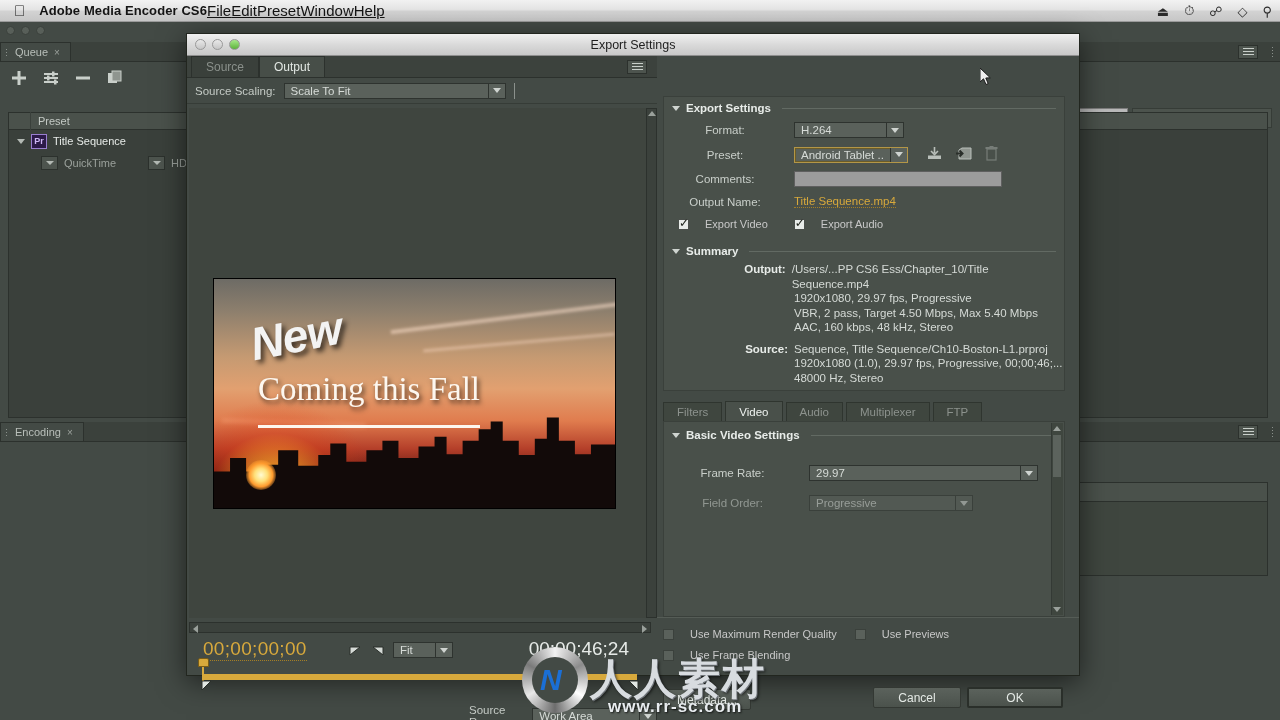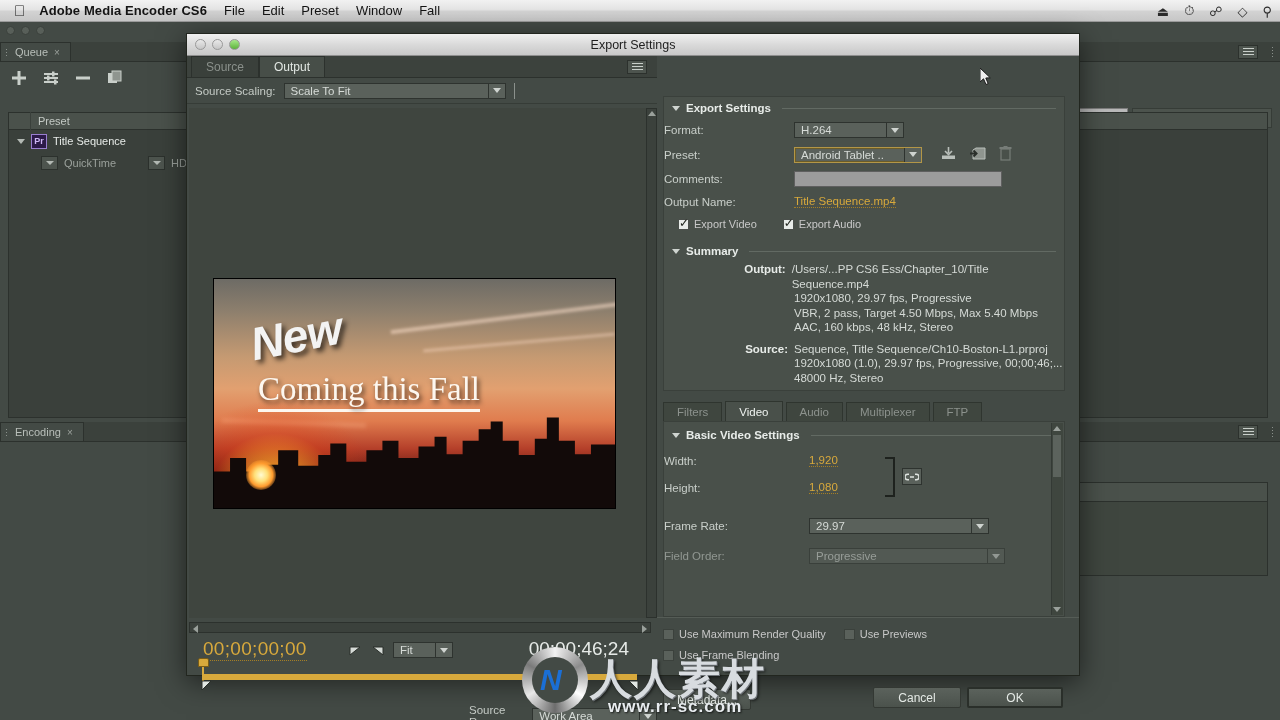--- a/index.html
+++ b/index.html
@@ -17,21 +17,21 @@
   
   .macbar {
     position: absolute; left:0; top:0; width:1280px; height:22px;
     background: linear-gradient(to bottom,#f2f2f2 0%,#e3e3e3 48%,#d3d3d3 52%,#c6c6c6 100%);
     border-bottom: 1px solid #9a9a9a;
     display:flex; align-items:center;
     color:#141414;
   }
   .apple-logo { margin-left:14px; font-size:15px; line-height:1; color:#1c1c1c; }
   .macbar .appname { margin-left:14px; font-weight:bold; font-size:13px; letter-spacing:.1px;}
-  .macbar .mitem { margin-left:17px; font-size:13px; }
+  .macbar .mitem { font-size:15px;text-decoration:underline; }
   .macbar .right { position:absolute; right:8px; top:0; height:22px; display:flex; align-items:center; gap:15px; }
   .macbar .right span { font-size:13px; color:#2b2b2b; }
 
   
   .app {
     position:absolute; left:0; top:22px; width:1280px; height:698px;
     background:#434a45;
   }
 
   
@@ -176,21 +176,21 @@
     position:absolute; left:9%; top:13%;
     font-family:"Liberation Sans", sans-serif; font-weight:bold; font-style:italic;
     font-size:46px; color:#f3f3f3; transform:rotate(-11deg);
     text-shadow: 3px 4px 5px rgba(0,0,0,.65);
     letter-spacing:-1px;
   }
   .v-coming {
     position:absolute; left:11%; top:40%;
     font-family:"Liberation Serif", serif; font-size:33px; color:#fdf7ef;
     text-shadow: 2px 3px 5px rgba(0,0,0,.7);
-    border-bottom:3px solid #fdf7ef; padding-bottom:1px;
+    border-bottom:3px solid #fdf7ef; padding-bottom:17px;
   }
   .vscroll-r { position:absolute; right:0px; top:52px; width:11px; height:510px; background:#3b413c; border:1px solid #2c312d;}
 
   .transport { position:absolute; left:0; right:0; top:576px; height:67px; }
   .tc-left { position:absolute; left:16px; top:6px; font-size:19px; color:#d8a93c; letter-spacing:.3px;
              border-bottom:1px dotted #a57f25; font-family:"Liberation Sans",sans-serif; }
   .tc-right { position:absolute; right:28px; top:6px; font-size:19px; color:#e6eae7; }
   .fit-dd { position:absolute; left:206px; top:10px; width:60px; height:16px;}
   .in-mark{ position:absolute; left:162px; top:12px;}
   .out-mark{ position:absolute; left:184px; top:12px;}
@@ -205,25 +205,25 @@
   .settings-card {
     position:absolute; left:6px; top:40px; right:14px; height:295px;
     background:#49504a; border:1px solid #3a403b;
   }
   .group-hdr { display:flex; align-items:center; gap:6px; padding:5px 8px 0 8px; }
   .group-hdr .tri-d { width:0;height:0;border-left:4.5px solid transparent;border-right:4.5px solid transparent;border-top:5px solid #cfd4d0;}
   .group-hdr .gt { font-size:11.5px; font-weight:bold; color:#e8ece9; }
   .group-hdr .rule { flex:1; height:1px; background:#626a63; margin-left:5px; }
 
   .frm-row { display:flex; align-items:center; margin-top:8px; }
-  .frm-row .flabel { width:130px; text-align:left; padding-right:8px; font-size:11.5px; color:#c9cfca;}
+  .frm-row .flabel { width:130px; text-align:center; padding-right:8px; font-size:11.5px; color:#c9cfca;}
   .comments-input { height:16px; background:#9c9c9c; border:1px solid #5f5f5f; }
   .outname { font-size:11.5px; color:#d8a93c; border-bottom:1px dotted #a57f25; }
 
-  .chkrow { display:flex; align-items:center; gap:5px;text-align:center; }
+  .chkrow { display:flex; align-items:center; gap:16px;text-align:center; }
   .chk { width:11px;height:11px;background:#e8ece9;border:1px solid #4a4f4b; position:relative;}
   .chk.on:after { content:"✓"; position:absolute; left:0px; top:-4px; font-size:12px; color:#22261f; line-height:14px;}
   .chk.empty { background:#5a615b; border:1px solid #3b413c; }
 
   .summary { padding:0 0 0 0; }
   .sum-line { display:flex; font-size:11.5px; color:#d5dad6; line-height:14.5px; }
   .sum-key { width:130px; text-align:right; padding-right:6px; font-weight:bold; color:#e7ebe8;}
   .sum-val { }
 
   .opt-tabs { position:absolute; left:6px; top:345px; right:14px; height:20px; display:flex; gap:3px; align-items:flex-end;}
@@ -266,21 +266,21 @@
 
 <div id="root">
 
   <div class="macbar">
     <span class="apple-logo"></span>
     <span class="appname">Adobe Media Encoder CS6</span>
     <span class="mitem">File</span>
     <span class="mitem">Edit</span>
     <span class="mitem">Preset</span>
     <span class="mitem">Window</span>
-    <span class="mitem">Fall</span>
+    <span class="mitem">Help</span>
     <div class="right">
       <span>⏏</span>
       <span>⏱</span>
       <span>☍</span>
       <span>◇</span>
       <span>⚲</span>
     </div>
   </div>
 
   <div class="app">
@@ -510,21 +510,21 @@
             <div class="dd" style="width:110px">
               <span>H.264</span>
               <span class="arrow">
                 <i style="width:0;height:0;border-left:4px solid transparent;border-right:4px solid transparent;border-top:5px solid #cfd4d0;display:block"></i>
               </span>
             </div>
           </div>
 
           <div class="frm-row">
             <span class="flabel">Preset:</span>
-            <div class="dd highlight" style="width:128px">
+            <div class="dd highlight" style="width:114px">
               <span>Android Tablet ..</span>
               <span class="arrow">
                 <i style="width:0;height:0;border-left:4px solid transparent;border-right:4px solid transparent;border-top:5px solid #cfd4d0;display:block"></i>
               </span>
             </div>
             <span style="margin-left:18px">
               <svg width="17" height="15" viewBox="0 0 17 15">
                   <path d="M8.5 1 v6 M5 5 l3.5 3.5 L12 5" stroke="#b9bfba" stroke-width="1.6" fill="none"></path>
                   <rect x="2" y="9.5" width="13" height="3.5" fill="#b9bfba"></rect>
                 </svg>
@@ -611,50 +611,34 @@
           <div class="otab">FTP</div>
         </div>
 
         <div class="video-card">
           <div class="group-hdr" style="padding-top:7px">
             <span class="tri-d"></span>
             <span class="gt">Basic Video Settings</span>
             <span class="rule"></span>
           </div>
 
-          <div style="position:relative;margin-top:13px">
-            <div class="frm-row" style="margin-top:0">
-              <span class="flabel" style="width:145px">Width:</span>
-              <span class="yellow-val">1,920</span>
-            </div>
-            <div class="frm-row" style="margin-top:14px">
-              <span class="flabel" style="width:145px">Height:</span>
-              <span class="yellow-val">1,080</span>
-            </div>
-            <div class="bracket" style="position:absolute;left:221px;top:3px"></div>
-            <div class="link-btn" style="position:absolute;left:238px;top:14px">
-              <svg width="14" height="10" viewBox="0 0 14 10">
-                  <path d="M5 5 h4 M4 2.2 h-1.2 a2.8 2.8 0 0 0 0 5.6 h1.2 M10 2.2 h1.2 a2.8 2.8 0 0 1 0 5.6 h-1.2" stroke="#dfe4e0" stroke-width="1.4" fill="none"></path>
-                </svg>
-            </div>
-          </div>
 
           <div class="frm-row" style="margin-top:24px">
             <span class="flabel" style="width:145px">Frame Rate:</span>
-            <div class="dd" style="width:180px">
+            <div class="dd" style="width:229px">
               <span>29.97</span>
               <span class="arrow">
                 <i style="width:0;height:0;border-left:4px solid transparent;border-right:4px solid transparent;border-top:5px solid #cfd4d0;display:block"></i>
               </span>
             </div>
           </div>
 
           <div class="frm-row" style="margin-top:14px;opacity:.55">
             <span class="flabel" style="width:145px">Field Order:</span>
-            <div class="dd" style="width:196px">
+            <div class="dd" style="width:164px">
               <span>Progressive</span>
               <span class="arrow">
                 <i style="width:0;height:0;border-left:4px solid transparent;border-right:4px solid transparent;border-top:5px solid #cfd4d0;display:block"></i>
               </span>
             </div>
           </div>
 
           <div class="vscroll-in">
             <div style="position:absolute;left:1px;top:3px;width:0;height:0;border-left:4px solid transparent;border-right:4px solid transparent;border-bottom:5px solid #9aa09b"></div>
             <div style="position:absolute;left:1px;top:12px;width:8px;height:42px;background:#5c635d"></div>

